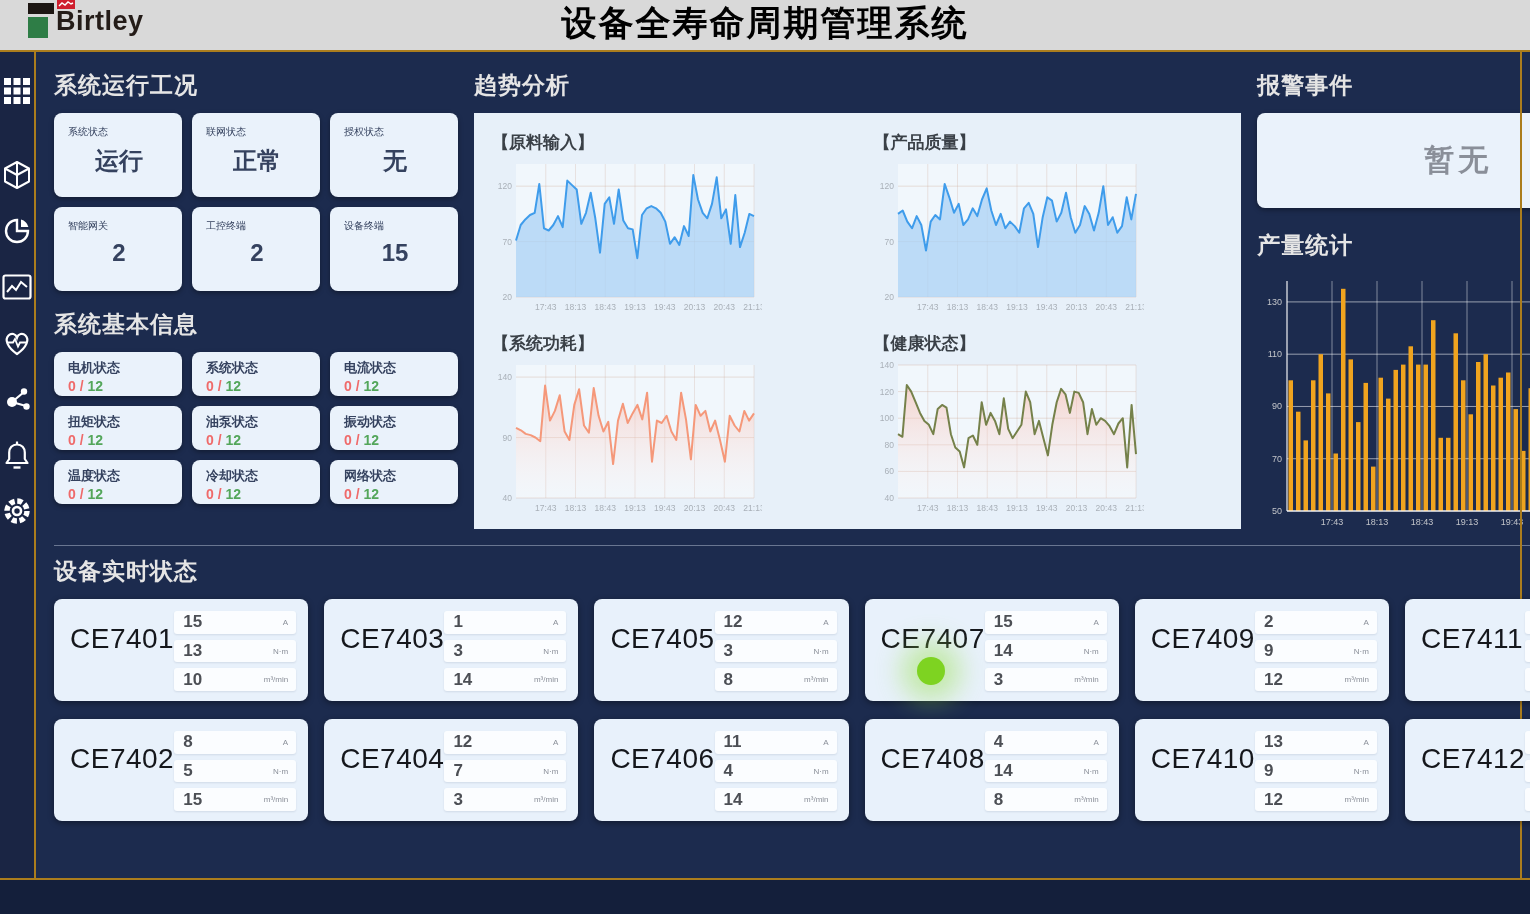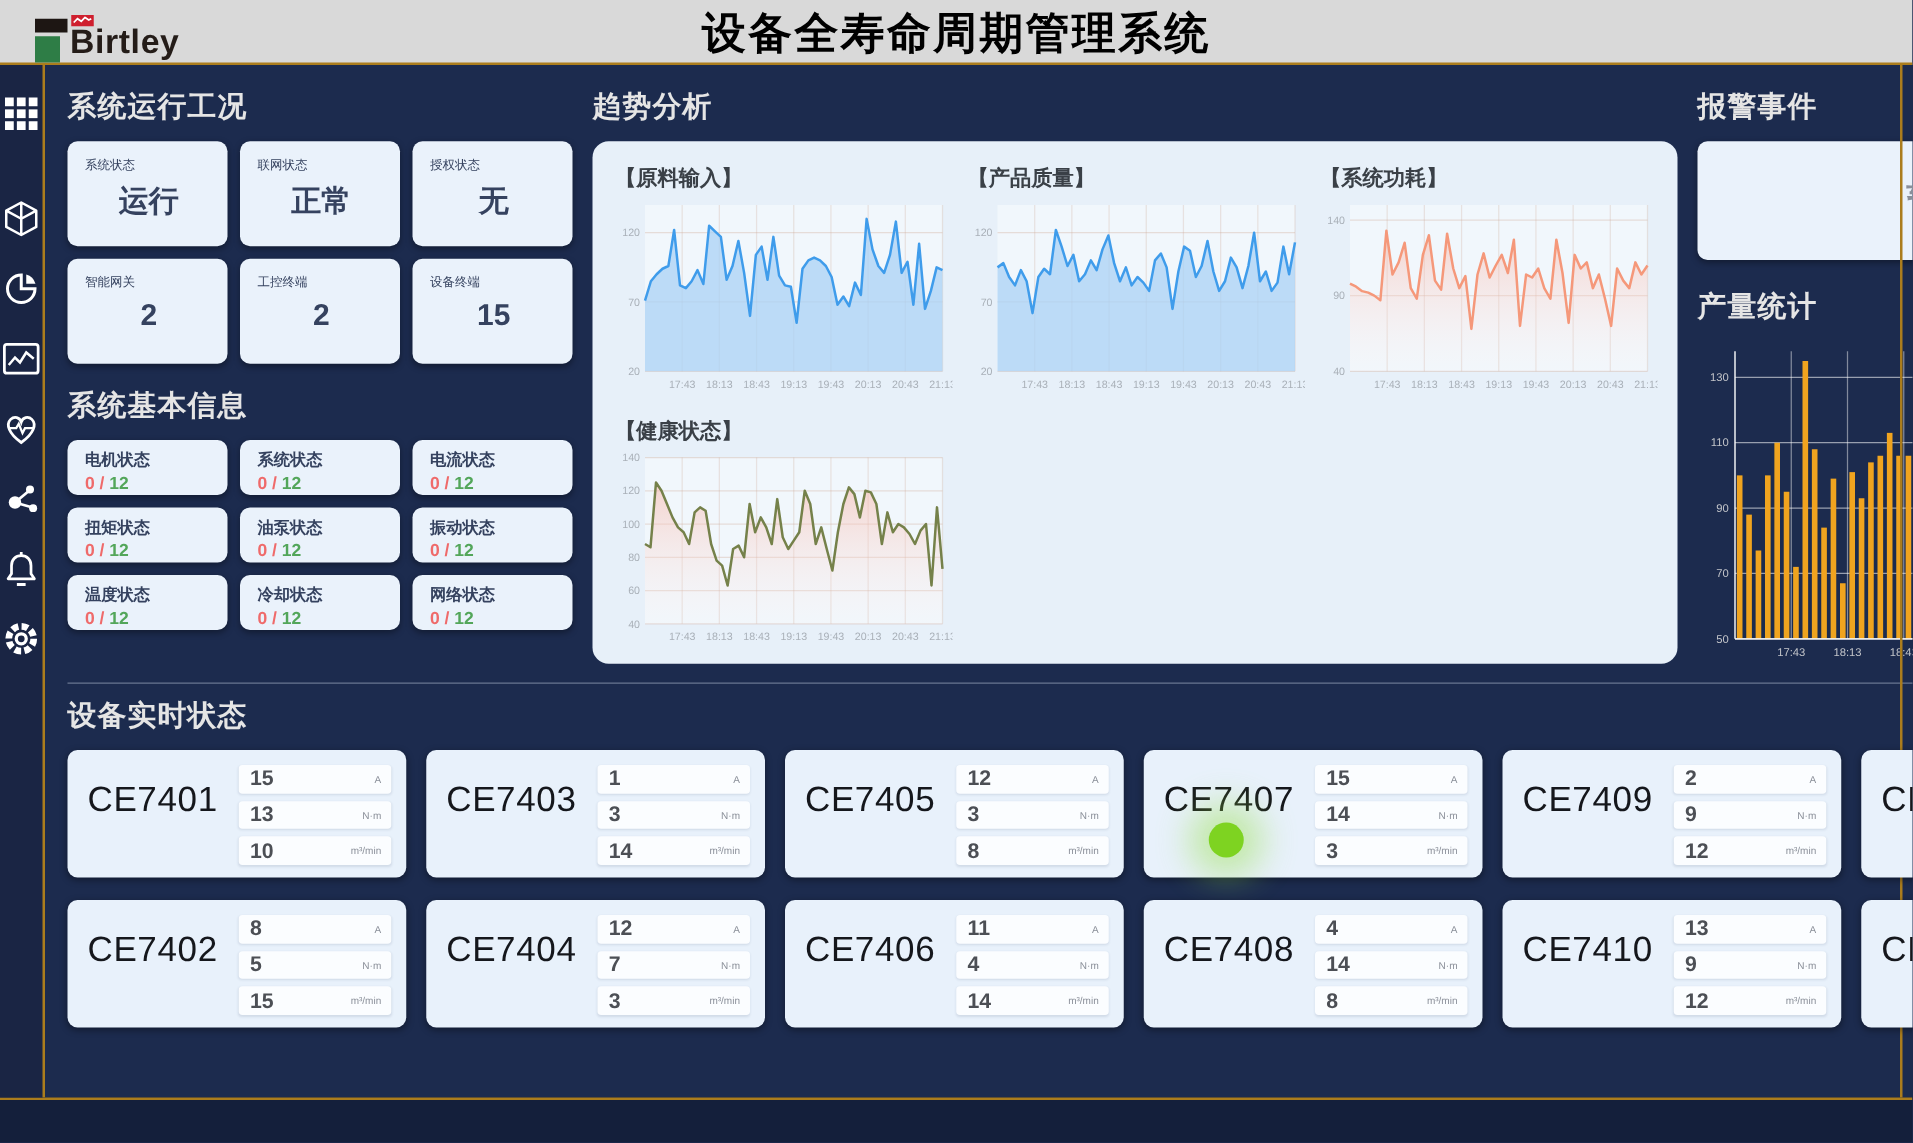--- a/index.html
+++ b/index.html
@@ -1,20 +1,20 @@
 <!DOCTYPE html>
 <html><head>
 <meta charset="utf-8">
 <style>
   * { box-sizing: border-box; margin: 0; padding: 0; }
   html,body { width: 1530px; height: 914px; overflow: hidden;
     font-family: "Liberation Sans", sans-serif; background: #1c2b4e; }
 
   
-  .header { height: 52px; background: #d9d9d9; display: flex; align-items: flex-end;
+  .header { height: 52px; background: #d9d9d9; display: flex; align-items: flex-start;
     position: relative; border-bottom: 2px solid #ab7d1d; }
   .logo { display: flex; align-items: flex-end; margin-left: 28px; gap: 2px; }
   .logo-marks { position: relative; width: 40px; height: 38px; }
   .logo-black { position: absolute; top: 3px; left: 0; width: 26px; height: 11px; background: #1d1613; }
   .logo-red { position: absolute; top: 0; left: 29px; width: 18px; height: 9px; background: #cf1f2e; }
   .logo-red svg { position: absolute; top: 1px; left: 1px; }
   .logo-green { position: absolute; top: 17px; left: 0; width: 20px; height: 21px; background: #2e7d46; }
   .logo-text { font-size: 27px; font-weight: bold; color: #241c18; letter-spacing: 0.5px; margin-left: -14px; margin-bottom: 1px; }
   .header-title { position: absolute; left: 0; right: 0; text-align: center;
     font-size: 35px; font-weight: bold; color: #000000; letter-spacing: 2px; }
@@ -45,22 +45,22 @@
   .st-value { font-size: 24px; font-weight: bold; color: #35425f; text-align: center; margin-top: 6px; }
   .info-card { background: #eaf2fb; border-radius: 8px; height: 44px; padding: 7px 10px 5px 14px;
     box-shadow: 0 2px 5px rgba(0,0,0,0.35); }
   .info-label { font-size: 13px; font-weight: bold; color: #35425f; }
   .info-val { font-size: 14px; font-weight: bold; margin-top: 1px; }
   .info-val .bad { color: #ef6a6a; }
   .info-val .ok { color: #53a65a; }
   .mt18 { margin-top: 18px; }
 
   
-  .trend-panel { background: #e7f0f9; border-radius: 13px; padding: 12px 16px 10px 16px;
-    display: grid; grid-template-columns: 1fr 1fr 1fr; gap: 8px 10px; }
+  .trend-panel { background: #e7f0f9; border-radius: 0; padding: 12px 16px 10px 16px;
+    display: grid; grid-template-columns: 1fr 1fr; gap: 8px 28px; }
   .trend-cell { }
   .trend-title { font-size: 17px; font-weight: bold; color: #3a4047; margin: 6px 0 2px 2px; }
   .tick { font-size: 8.5px; fill: #a9b0b8; }
   .btick { font-size: 9px; fill: #c2c4c9; }
 
   
   .alarm-head { display: flex; align-items: baseline; }
   .alarm-head .sec-title { flex: 1; }
   .alarm-card { background: #eaf2fb; border-radius: 8px; height: 95px; display: flex;
     align-items: center; justify-content: center; box-shadow: 0 2px 5px rgba(0,0,0,0.35); }

